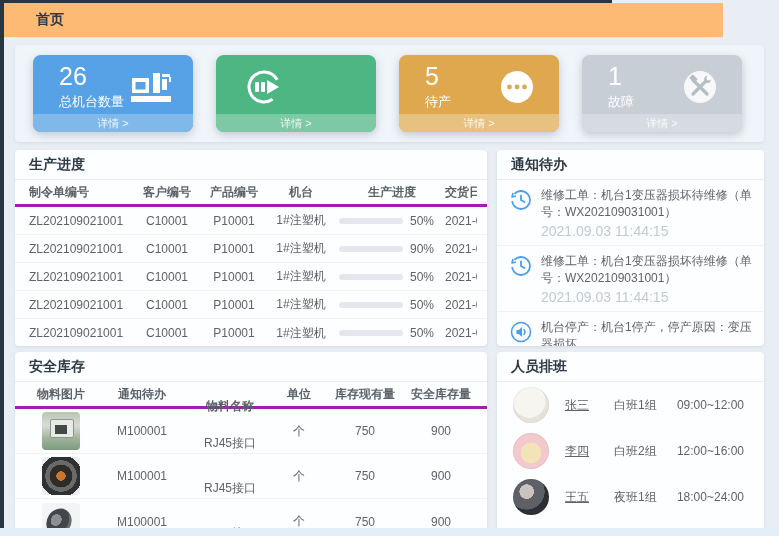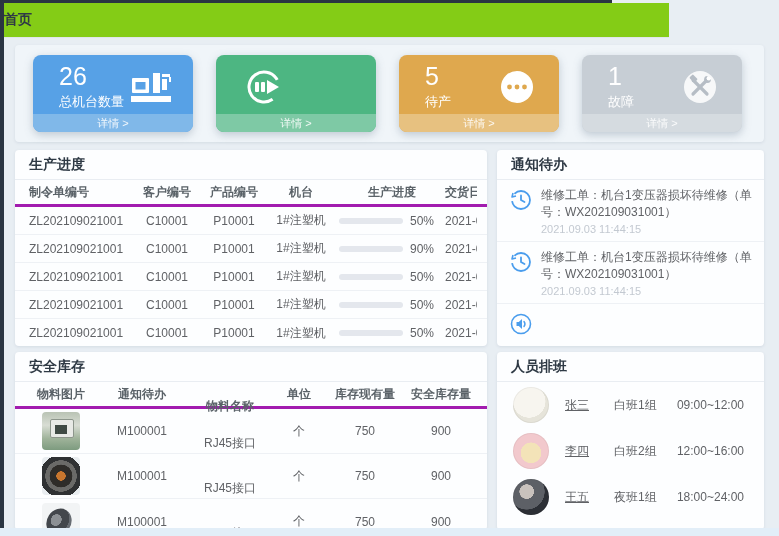--- a/index.html
+++ b/index.html
@@ -3,22 +3,22 @@
 <meta charset="utf-8">
 <style>
   * { margin:0; padding:0; box-sizing:border-box; }
   html,body { width:779px; height:536px; overflow:hidden; }
   body { font-family:"Liberation Sans","DejaVu Sans",sans-serif; background:#e8eef3; position:relative; }
 
   .left-strip { position:absolute; left:0; top:0; width:4px; height:536px; background:#2a3542; z-index:5; }
   .top-strip  { position:absolute; left:0; top:0; width:612px; height:3px; background:#2a3542; z-index:6; }
   .bottom-strip { position:absolute; left:0; bottom:0; width:779px; height:8px; background:#e2eef8; z-index:5; }
 
-  .topbar { position:absolute; left:4px; top:3px; width:665px; height:35px; background:#84cc16;
-            border-bottom:1px solid #e0e6ea; display:flex; align-items:center; padding-left:0; }
+  .topbar { position:absolute; left:4px; top:3px; width:719px; height:35px; background:#fdba74;
+            border-bottom:1px solid #e0e6ea; display:flex; align-items:center; padding-left:32px; }
   .page-title { font-size:14px; font-weight:bold; color:#2f3a45; }
 
   .cards-wrap { position:absolute; left:15px; top:45px; width:749px; height:97px;
                 background:#f0f5f9; border-radius:4px; box-shadow:0 1px 3px rgba(120,140,160,.18); }
   .stat-card { position:absolute; top:10px; width:160px; height:77px; border-radius:8px;
                box-shadow:0 3px 8px rgba(100,120,140,.35); cursor:pointer; overflow:hidden; }
   .stat-card .card-body { display:flex; align-items:center; justify-content:space-between;
                           padding:8px 20px 22px 26px; height:100%; }
   .card-value { font-size:25px; color:#ffffff; line-height:1.15; }
   .card-label { font-size:13px; color:#ffffff; margin-top:2px; white-space:nowrap; }
@@ -54,21 +54,21 @@
   .production .c5 { width:112px; display:flex; align-items:center; justify-content:flex-start; padding-left:6px; }
   .production .c6 { flex:1; }
   .bar-track { width:64px; height:6px; background:#e4e7ed; border-radius:3px; overflow:hidden; flex:0 0 auto; }
   .bar-fill  { height:100%; background:#459df5; border-radius:3px; }
   .bar-pct   { font-size:12px; color:#606266; margin-left:7px; }
 
   .notice-item { display:flex; padding:7px 12px 6px 12px; border-bottom:1px solid #eef1f5; cursor:pointer; }
   .notice-item:last-child { border-bottom:none; }
   .notice-icon { width:24px; height:24px; flex:0 0 auto; margin-right:8px; margin-top:1px; }
   .notice-text { font-size:12px; color:#606266; line-height:1.45; }
-  .notice-time { font-size:11px; color:#c3c9d1; margin-top:1px; }
+  .notice-time { font-size:14px; color:#c3c9d1; margin-top:1px; }
 
   .inventory .tr { height:45px; padding:0 10px; }
   .inventory .tr.head { height:27px; }
   .inventory .c1 { width:72px; display:flex; justify-content:center; }
   .inventory .c2 { width:90px; }
   .inventory .c3 { width:86px;margin-top:24px; }
   .inventory .c4 { width:52px; }
   .inventory .c5 { width:80px; }
   .inventory .c6 { flex:1; }
   .mat-img { width:38px; height:38px; border-radius:4px; flex:0 0 auto; position:relative; overflow:hidden; }
@@ -289,20 +289,24 @@
   </div>
 
   <div class="notice-item">
     <div class="notice-icon">
       <svg viewBox="0 0 24 24" width="24" height="24">
         <circle cx="12" cy="12" r="9.5" fill="none" stroke="#4a9ded" stroke-width="1.6"></circle>
         <path d="M7.5 10 h2.3 L13 7 v10 l-3.2-3 H7.5 z" fill="#4a9ded"></path>
         <path d="M15 9.5 a4 4 0 0 1 0 5" fill="none" stroke="#4a9ded" stroke-width="1.4" stroke-linecap="round"></path>
       </svg>
     </div>
+    <div>
+      <div class="notice-text">机台停产：机台1停产，停产原因：变压器损坏</div>
+
+    </div>
   </div>
 
 </section>
 
 <section class="panel inventory">
   <div class="panel-header">
     <span class="panel-title">安全库存</span>
   </div>
   <div class="tbl">
     <div class="tr head">

